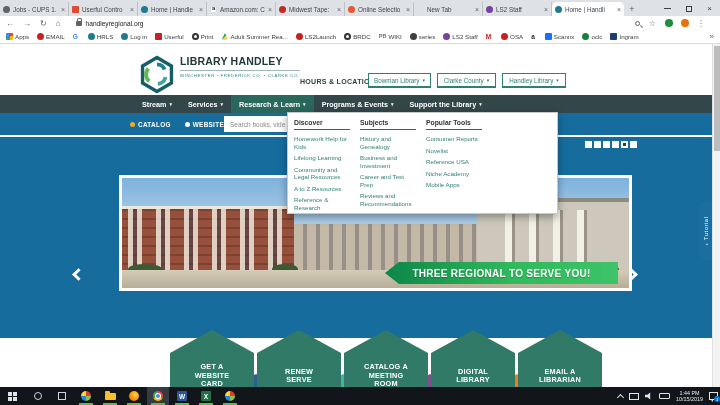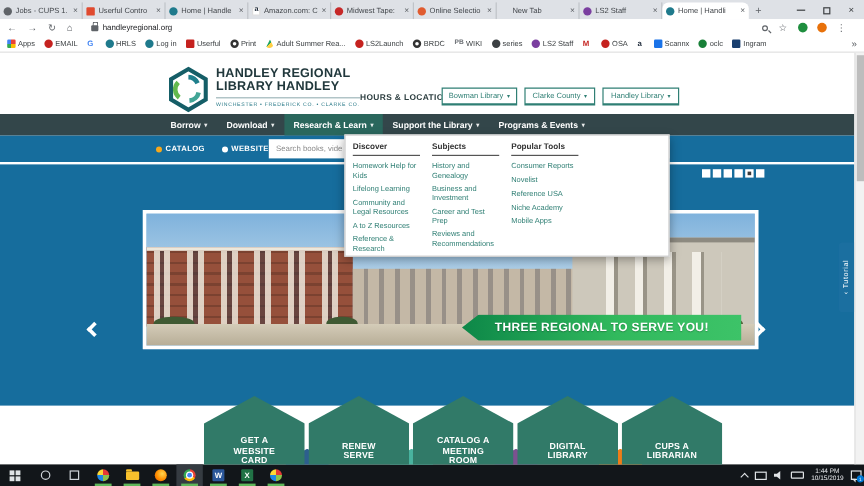--- a/index.html
+++ b/index.html
@@ -305,57 +305,56 @@
 
   <div class="page">
 
     <svg class="logo" viewBox="0 0 40 44">
       <polygon points="20,2 37,12 37,32 20,42 3,32 3,12" fill="none" stroke="#155e67" stroke-width="4"></polygon>
       <path d="M20 10 a10 10 0 0 1 9 6" stroke="#1f7f8c" stroke-width="4.5" fill="none"></path>
       <path d="M30 25 a10 10 0 0 1 -9 8" stroke="#42a596" stroke-width="4.5" fill="none"></path>
       <path d="M11 30 a10 10 0 0 1 -1 -15" stroke="#63b94e" stroke-width="4.5" fill="none"></path>
     </svg>
     <div class="brand">
-      <div class="t">HANDLEY REGIONAL</div>
       <div class="t">LIBRARY HANDLEY</div>
       <div class="tag">WINCHESTER • FREDERICK CO. • CLARKE CO.</div>
     </div>
     <div class="hours">HOURS &amp; LOCATIONS</div>
     <div class="locbtn b1">
         <span>Bowman Library</span>
         <span class="caret">▾</span>
       </div>
     <div class="locbtn b2">
         <span>Clarke County</span>
         <span class="caret">▾</span>
       </div>
     <div class="locbtn b3">
         <span>Handley Library</span>
         <span class="caret">▾</span>
       </div>
 
     <div class="mainnav">
       <div class="nitem">
-          <span>Borrow</span>
+          <span>Stream</span>
           <span class="caret">▾</span>
         </div>
       <div class="nitem">
-          <span>Download</span>
+          <span>Services</span>
           <span class="caret">▾</span>
         </div>
       <div class="nitem active">
           <span>Research &amp; Learn</span>
           <span class="caret">▾</span>
         </div>
       <div class="nitem">
+          <span>Programs &amp; Events</span>
+          <span class="caret">▾</span>
+        </div>
+      <div class="nitem">
           <span>Support the Library</span>
-          <span class="caret">▾</span>
-        </div>
-      <div class="nitem">
-          <span>Programs &amp; Events</span>
           <span class="caret">▾</span>
         </div>
     </div>
 
     <div class="searchbar">
       <div class="radio">
           <span class="rdot sel"></span>
           <span class="rlabel">CATALOG</span>
         </div>
       <div class="radio">
@@ -437,21 +436,21 @@
     <div class="hex h2">
         <span>RENEW SERVE</span>
       </div>
     <div class="hex h3">
         <span>CATALOG A MEETING ROOM</span>
       </div>
     <div class="hex h4">
         <span>DIGITAL LIBRARY</span>
       </div>
     <div class="hex h5">
-        <span>CUPS A LIBRARIAN</span>
+        <span>EMAIL A LIBRARIAN</span>
       </div>
 
     <div class="scrollbar">
         <div class="thumb"></div>
       </div>
   </div>
 
   <div class="taskbar">
     <div class="tbtn">
         <span class="winlogo"></span>

